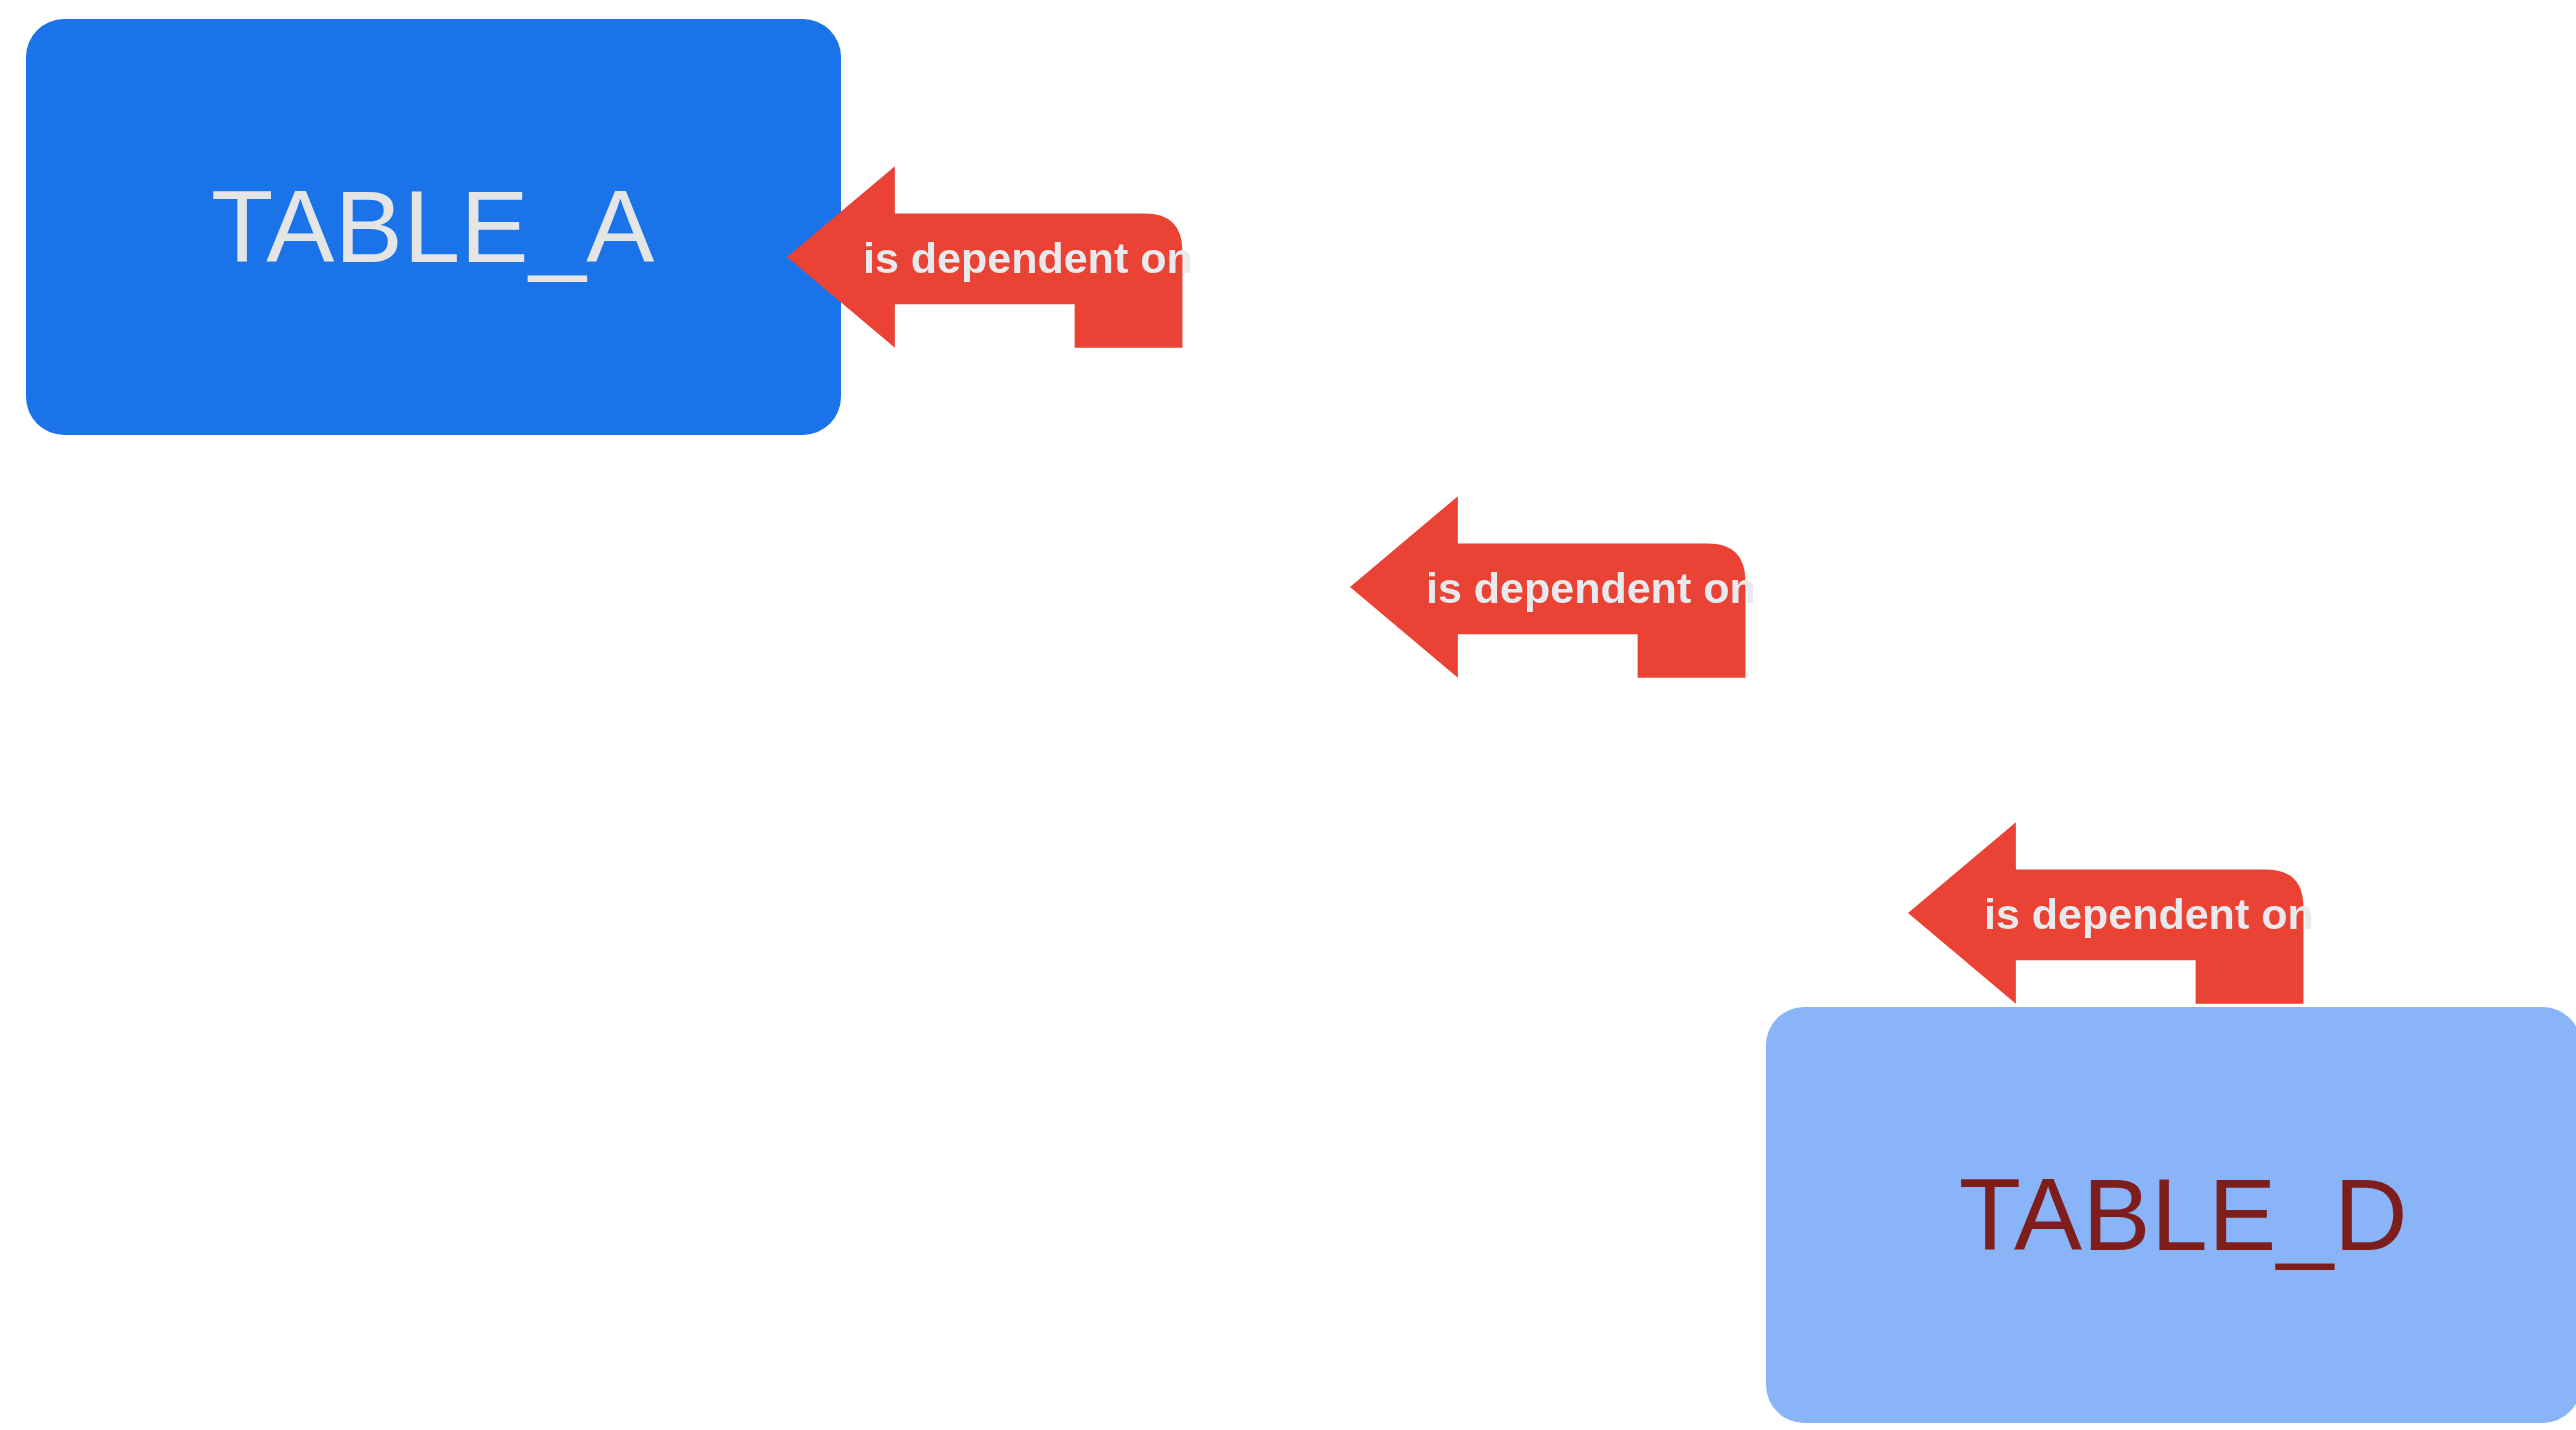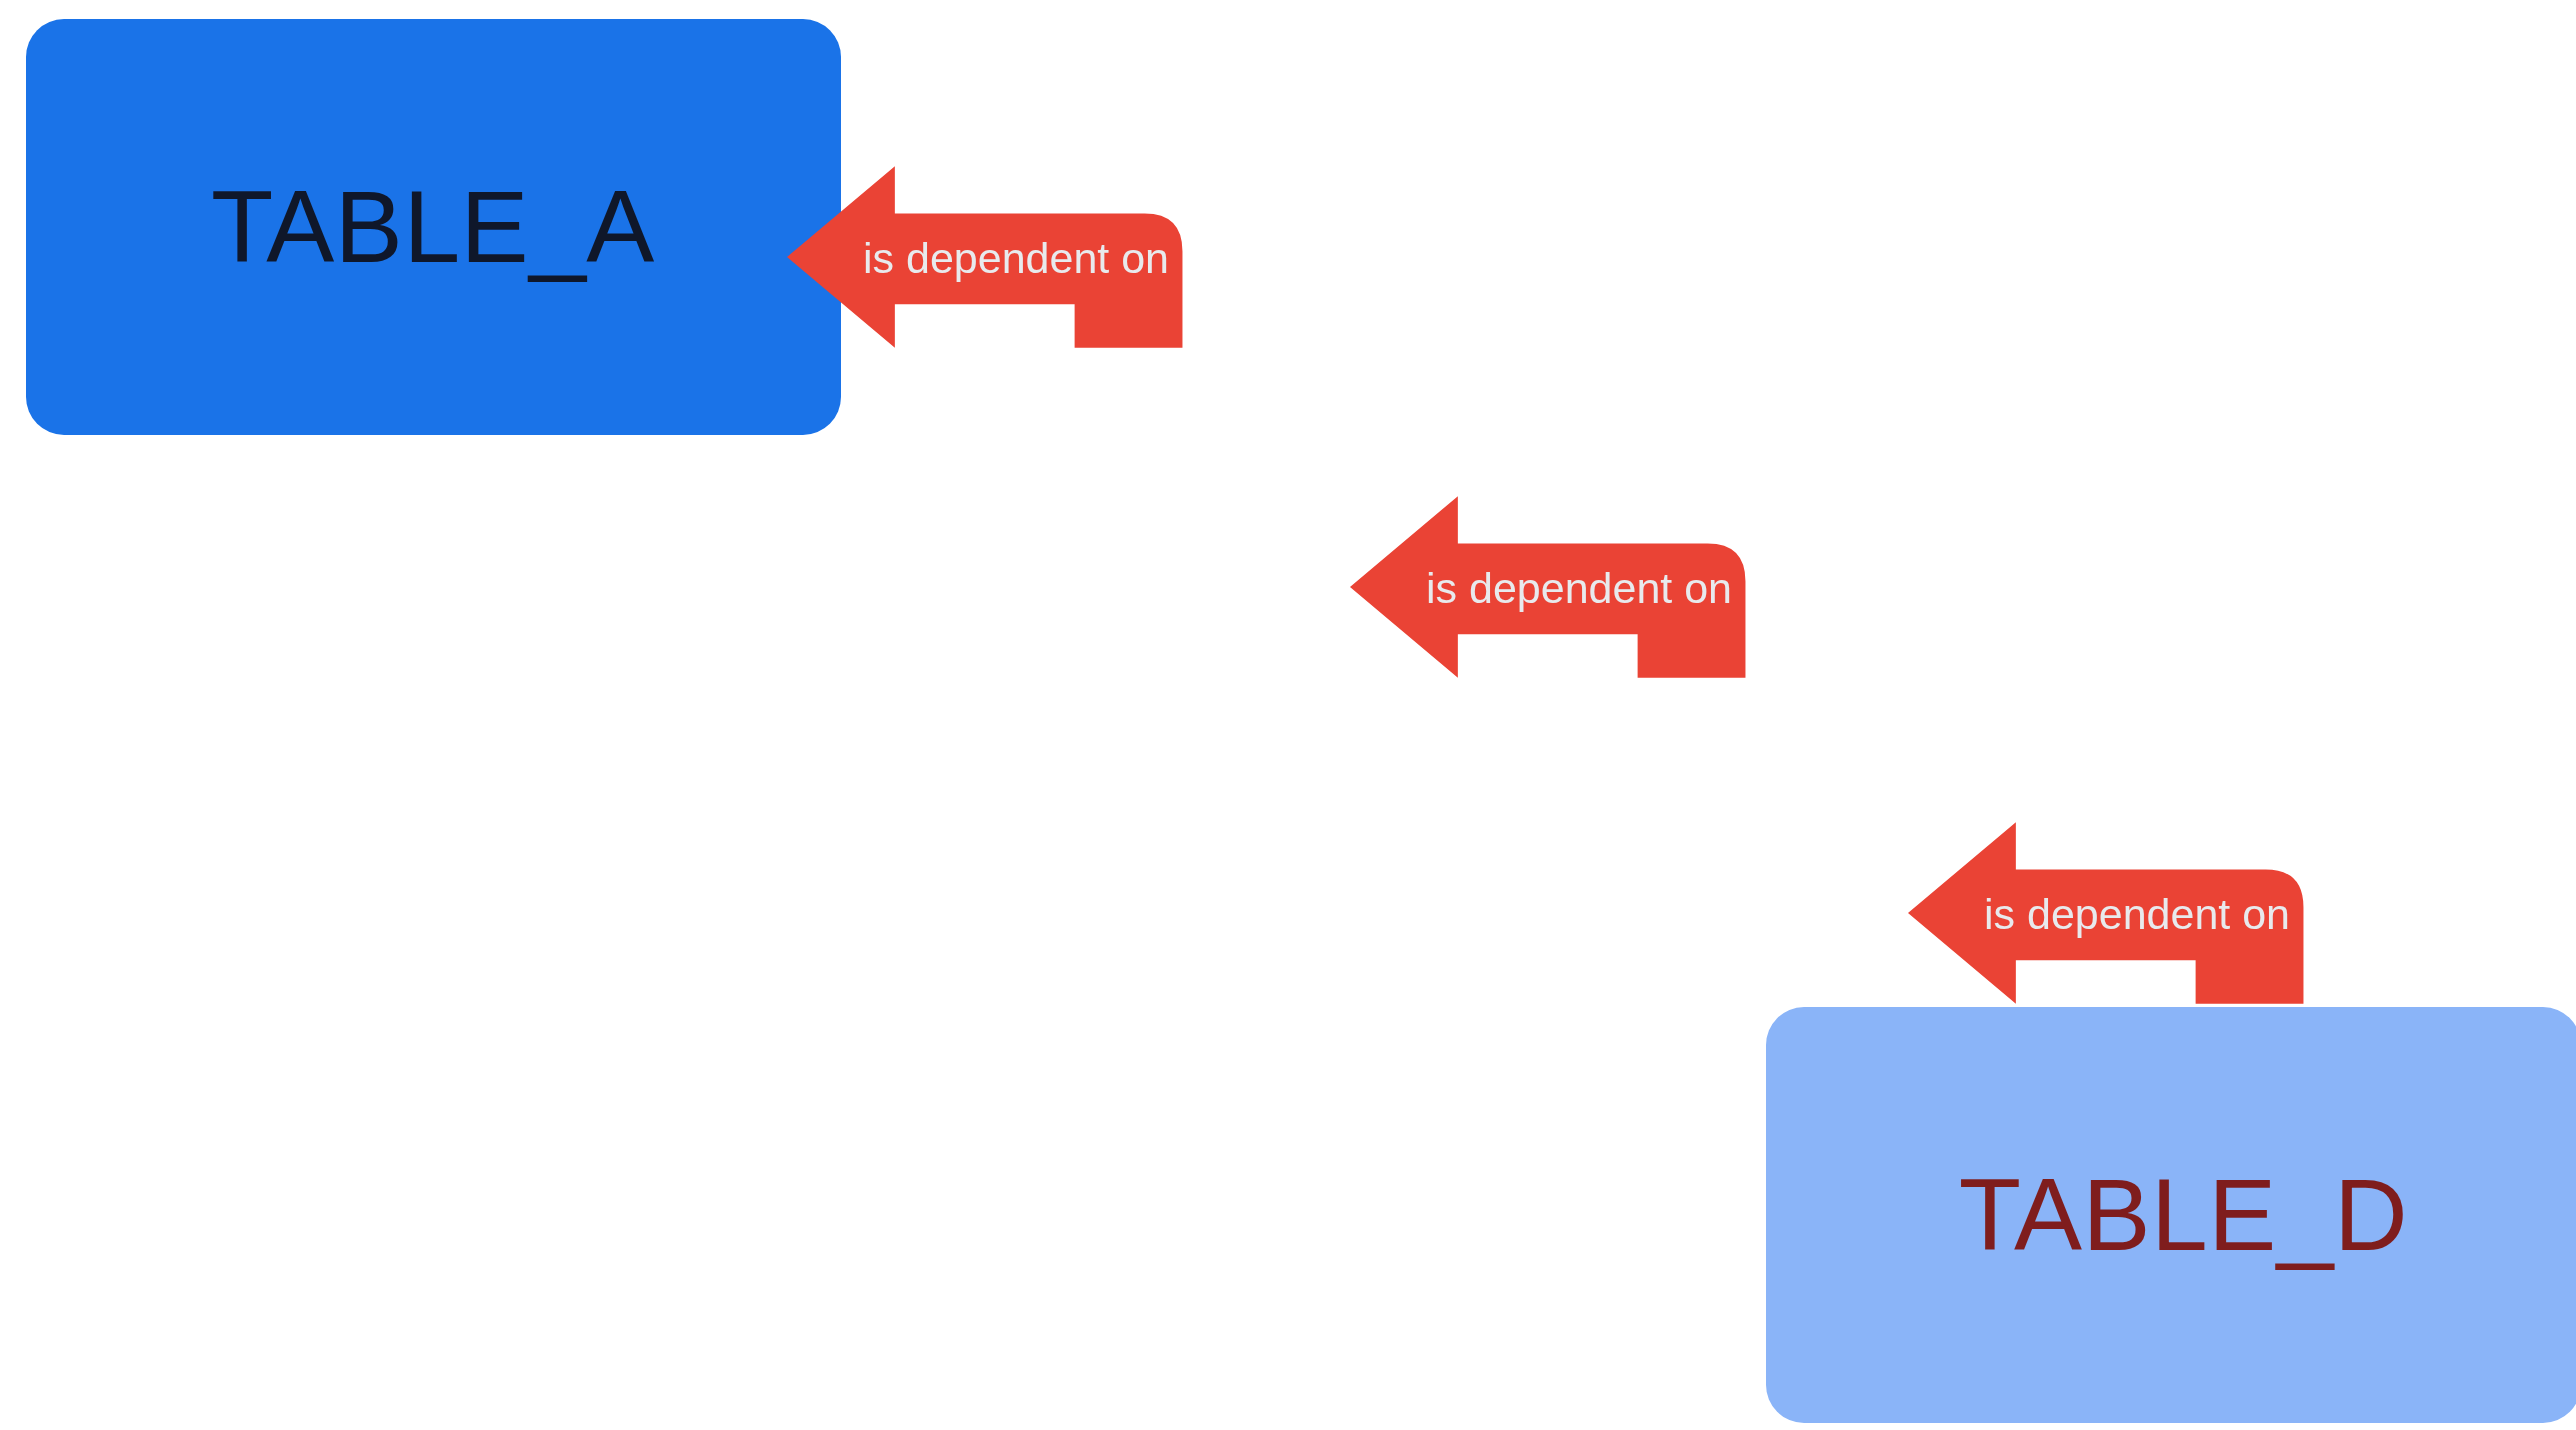--- a/index.html
+++ b/index.html
@@ -40,33 +40,33 @@
     pointer-events: none;
   }
   .edge svg {
     display: block;
     overflow: visible;
   }
   .edge-label {
     position: absolute;
     font-family: "Liberation Sans", sans-serif;
     font-size: 43px;
-    font-weight: 400;
+    font-weight: 700;
     line-height: 1;
     white-space: nowrap;
     user-select: none;
   }
 </style>
 </head>
 <body>
 
 <div id="canvas" style="background: rgb(255, 255, 255);">
 
   <div class="node" id="node-0" style="left: 25.5px; top: 19px; width: 815px; height: 416px; background: rgb(26, 115, 232);">
-    <span class="node-label" style="color: #0f172a;">TABLE_A</span>
+    <span class="node-label" style="color: #e5e5e5;">TABLE_A</span>
   </div>
 
   <div class="edge" id="edge-0" style="left: 787px; top: 166px;">
     <svg width="509" height="182" viewBox="0 0 538 192">
       <path class="edge-path" d="M 0 96 L 114 0 L 114 50 L 378 50 Q 418 50 418 90 L 418 192 L 304 192 L 304 146 L 114 146 L 114 192 Z" fill="#EA4335"></path>
     </svg>
     <span class="edge-label" style="left: 76px; top: 47px; color: rgb(232, 234, 237); line-height: 91px; height: 91px;">is dependent on</span>
   </div>
 
 

